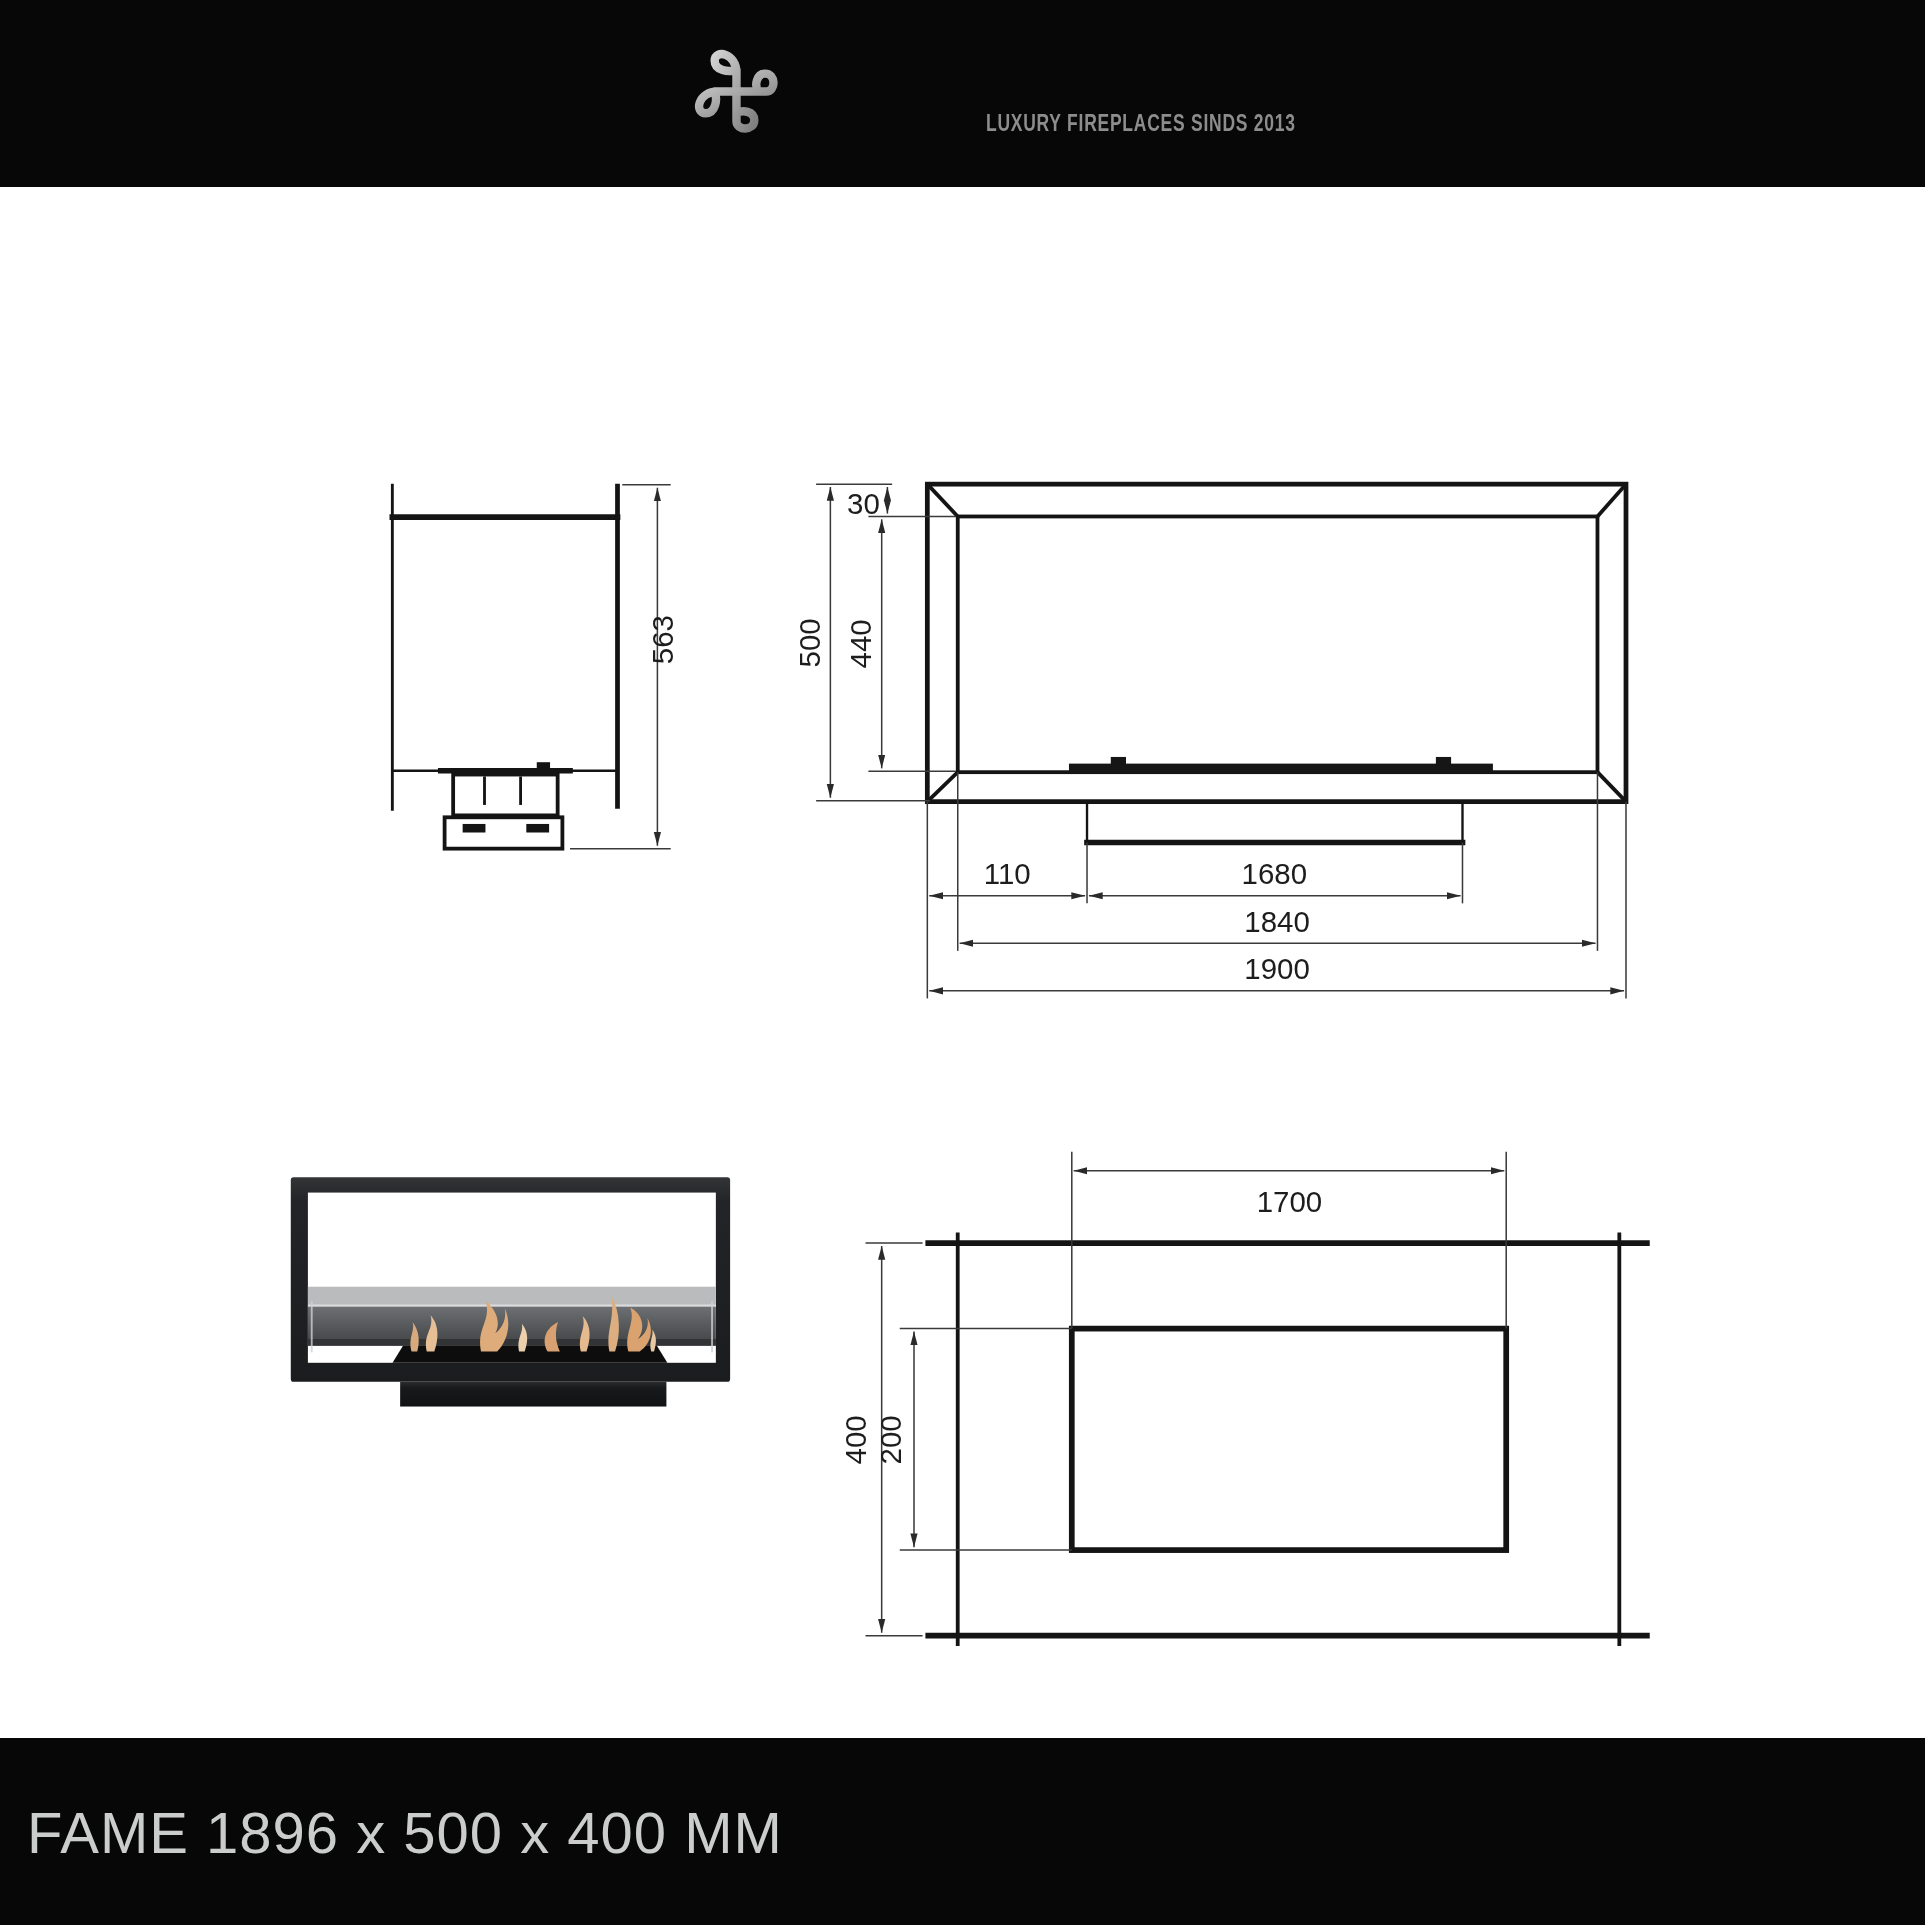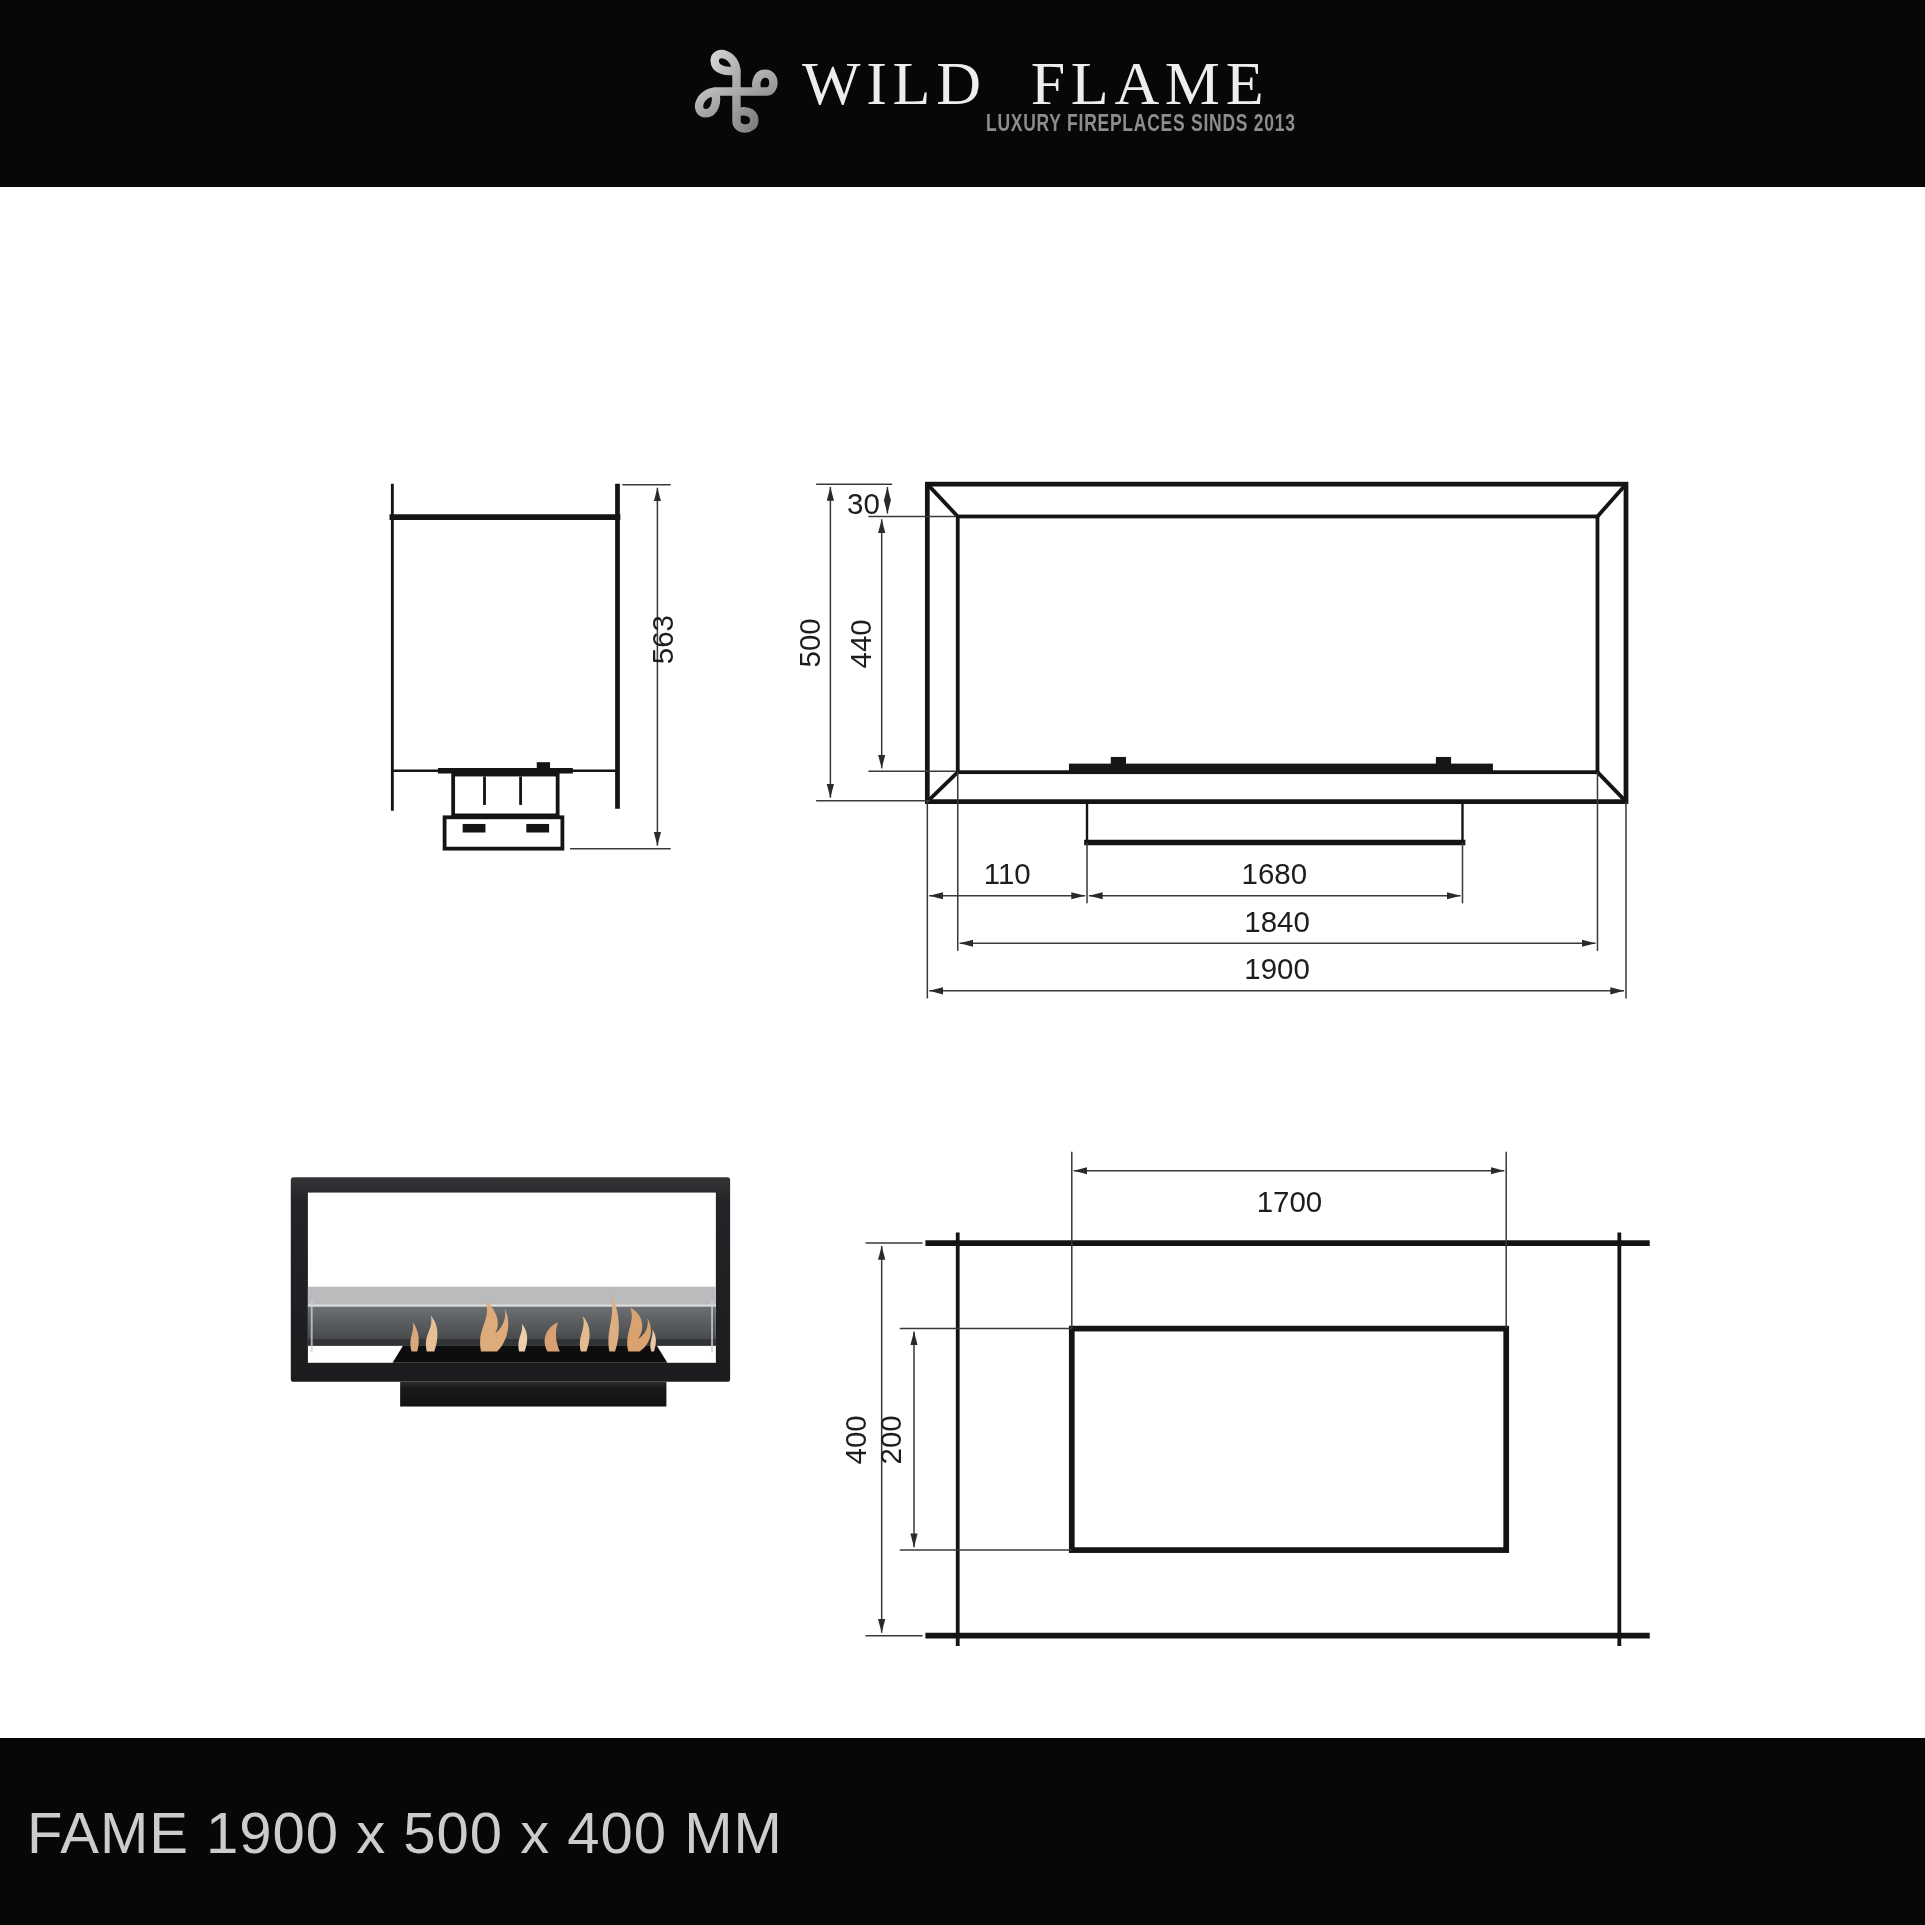--- a/index.html
+++ b/index.html
@@ -39,21 +39,20 @@
         <linearGradient id="silver" x1="0" y1="0" x2="1" y2="1">
           <stop offset="0" stop-color="#d2d2d2"></stop>
             <stop offset="1" stop-color="#7e7e7e"></stop>
         </linearGradient>
       </defs>
       <g fill="none" stroke="url(#silver)" stroke-width="8.5" stroke-linecap="round" stroke-linejoin="round">
         <path d="M52,33 C52,13 30,9 30,21 C30,31 44,33 52,30 L52,82 C52,92 70,92 70,81 C70,72 58,70 52,74"></path>
         <path d="M33,52 C13,52 9,74 21,74 C31,74 33,60 30,52 L82,52 C92,52 92,34 81,34 C72,34 70,46 74,52"></path>
       </g>
     </svg>
-    <div id="brand"><span>WILD</span><span class="gap"></span><span>FLAME</span></div>
     <div id="tagline">LUXURY FIREPLACES SINDS 2013</div>
   </div>
 
   <svg width="0" height="0" style="position:absolute">
     <defs>
       <marker id="dimarrow" markerUnits="userSpaceOnUse" markerWidth="15" markerHeight="10" refX="14.5" refY="5" orient="auto-start-reverse">
         <path d="M14.5,5 L0,1.2 L0,8.8 Z" fill="#2a2a2a"></path>
       </marker>
     </defs>
   </svg>
@@ -195,17 +194,17 @@
       <path d="M684,1421 C681,1410 687,1406 685,1398 C691,1406 689,1414 687,1421 Z" fill="#e8c9a4"></path>
     </g>
 
     <rect x="326" y="1368" width="2" height="54" fill="#cfd0d1" opacity=".8"></rect>
     <rect x="747" y="1368" width="2" height="54" fill="#cfd0d1" opacity=".8"></rect>
 
     <rect x="420" y="1453" width="280" height="26" fill="url(#pedGrad)"></rect>
   </svg>
 
   <div id="footer">
-    <div id="footer-title">FAME 1900 x 500 x 400 MM</div>
+    <div id="footer-title">FAME 1896 x 500 x 400 MM</div>
   </div>
 
 </div>
 
 
 </body></html>

